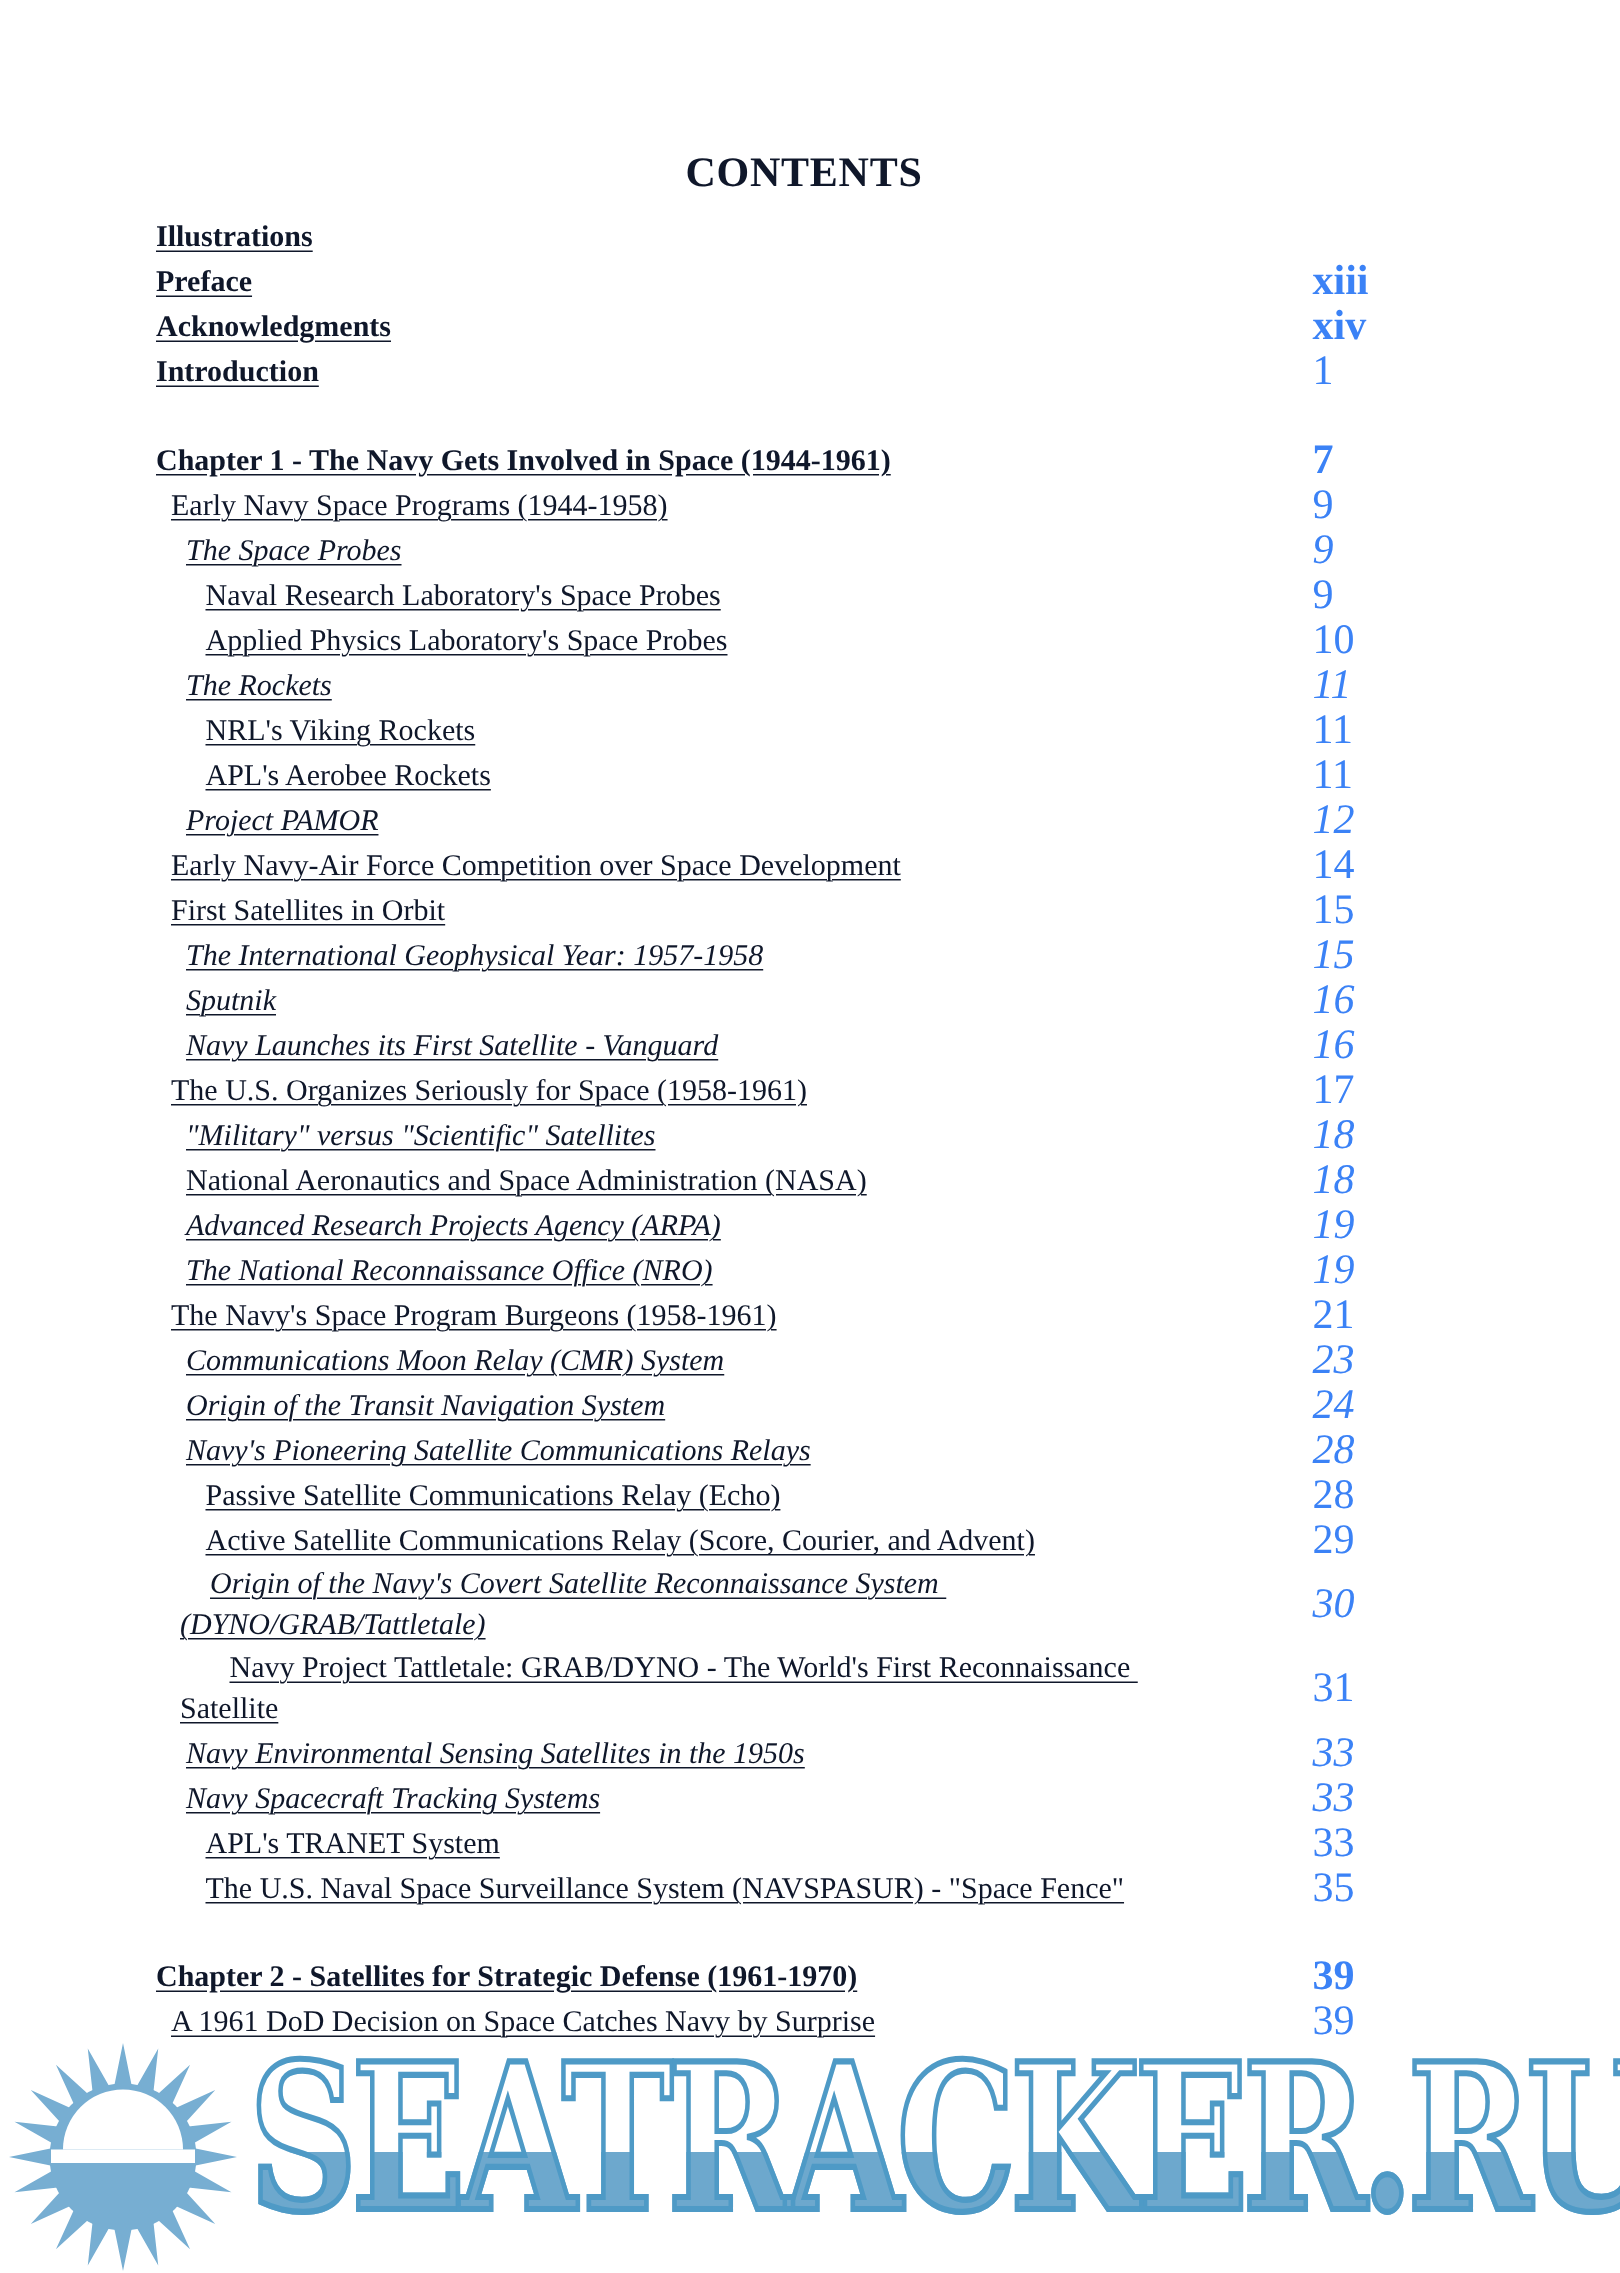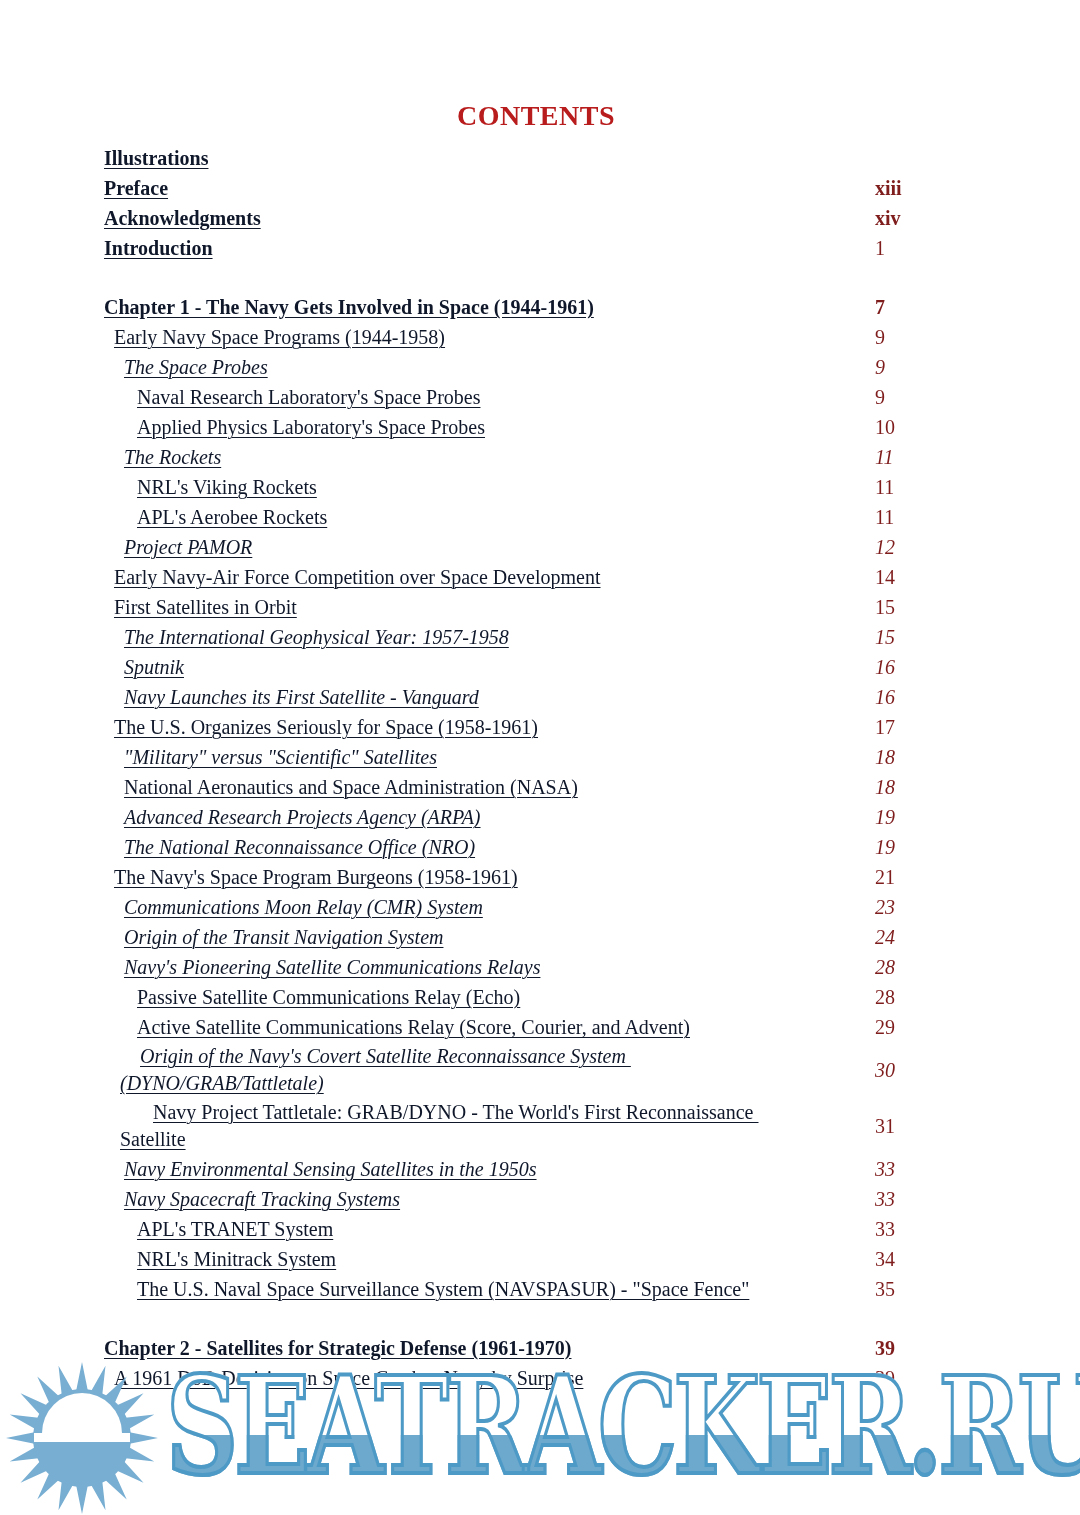--- a/index.html
+++ b/index.html
@@ -12,21 +12,21 @@
   }
 
   .doc-title {
     position: absolute;
     top: 100px; left: 0;
     width: 1072px;
     text-align: center;
     font-weight: bold;
     font-size: 28px;
     letter-spacing: 0.5px;
-    color: #b91c1c;
+    color: #0f172a;
   }
 
   .toc {
     position: absolute;
     left: 104px; top: 143px;
     width: 871px;
   }
   .row {
     display: flex;
     align-items: center;
@@ -46,23 +46,23 @@
   }
   .row.wrap .entry { line-height: 27px; margin: 1px 16px; }
   .lv0 { text-indent: 0; }
   .lv1 { text-indent: 10px; }
   .lv2 { text-indent: 20px; }
   .lv3 { text-indent: 33px; }
   .st-bold { font-weight: bold; }
   .st-italic { font-style: italic; }
   .page {
     flex: 0 0 100px;
-    font-size: 20px;
+    font-size: 28px;
     line-height: 30px;
-    color: #7f1d1d;
+    color: #3b82f6;
     text-align: left;
     align-self: center;
   }
   .pg-bold { font-weight: bold; }
   .pg-italic { font-style: italic; }
 
   
   .watermark { position: absolute; left: 0; top: 0; width: 996px; height: 1515px; pointer-events: none; }
   .sun-logo { position: absolute; left: -3px; top: 1353px; }
   .wm-text {
@@ -221,24 +221,20 @@
   </div>
     <div class="row">
     <a class="entry lv2 st-italic">Navy Spacecraft Tracking Systems</a>
     <span class="page pg-italic">33</span>
   </div>
     <div class="row">
     <a class="entry lv3">APL's TRANET System</a>
     <span class="page">33</span>
   </div>
     <div class="row">
-    <a class="entry lv3">NRL's Minitrack System</a>
-    <span class="page">34</span>
-  </div>
-    <div class="row">
     <a class="entry lv3">The U.S. Naval Space Surveillance System (NAVSPASUR) - "Space Fence"</a>
     <span class="page">35</span>
   </div>
     <div class="row gap-before">
     <a class="entry lv0 st-bold">Chapter 2 - Satellites for Strategic Defense (1961-1970)</a>
     <span class="page pg-bold">39</span>
   </div>
     <div class="row">
     <a class="entry lv1">A 1961 DoD Decision on Space Catches Navy by Surprise</a>
     <span class="page">39</span>

